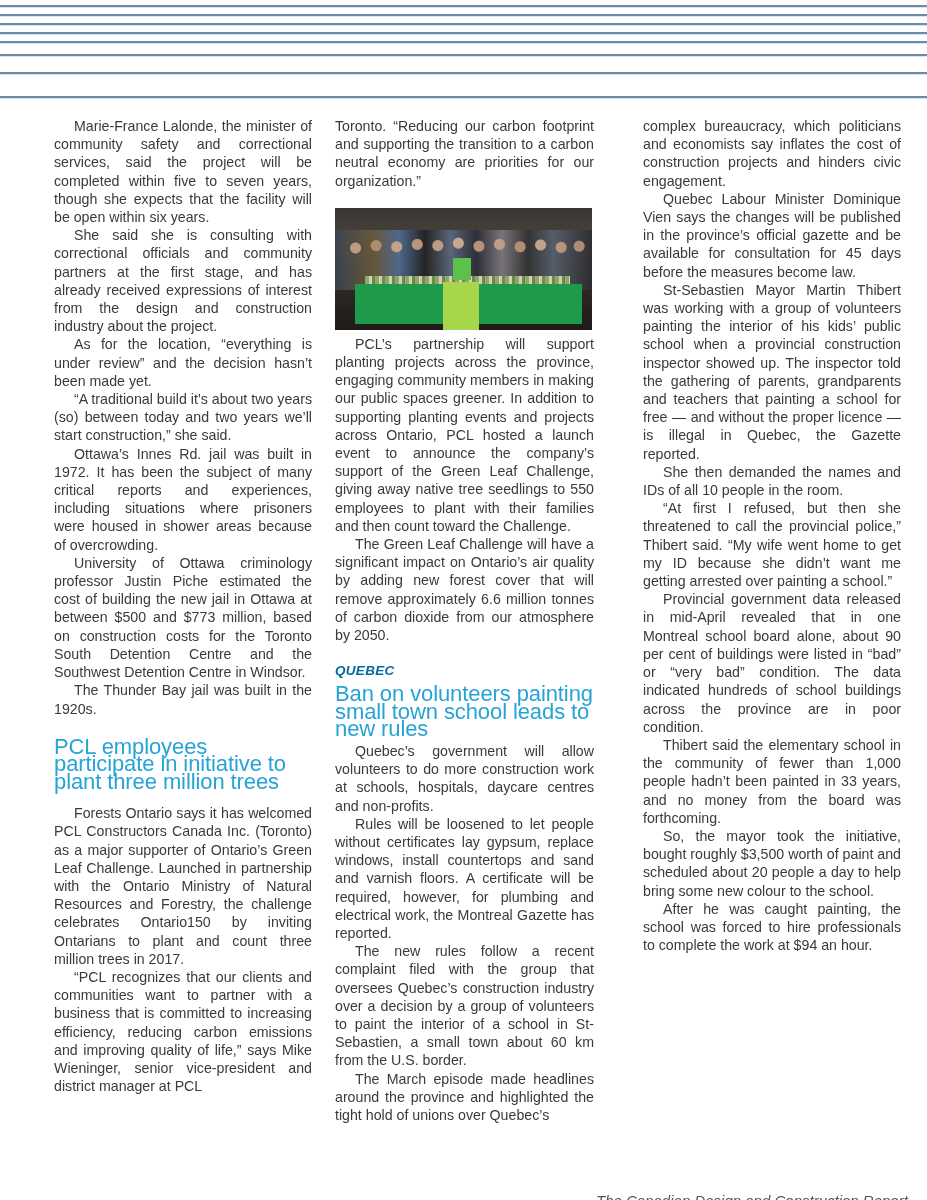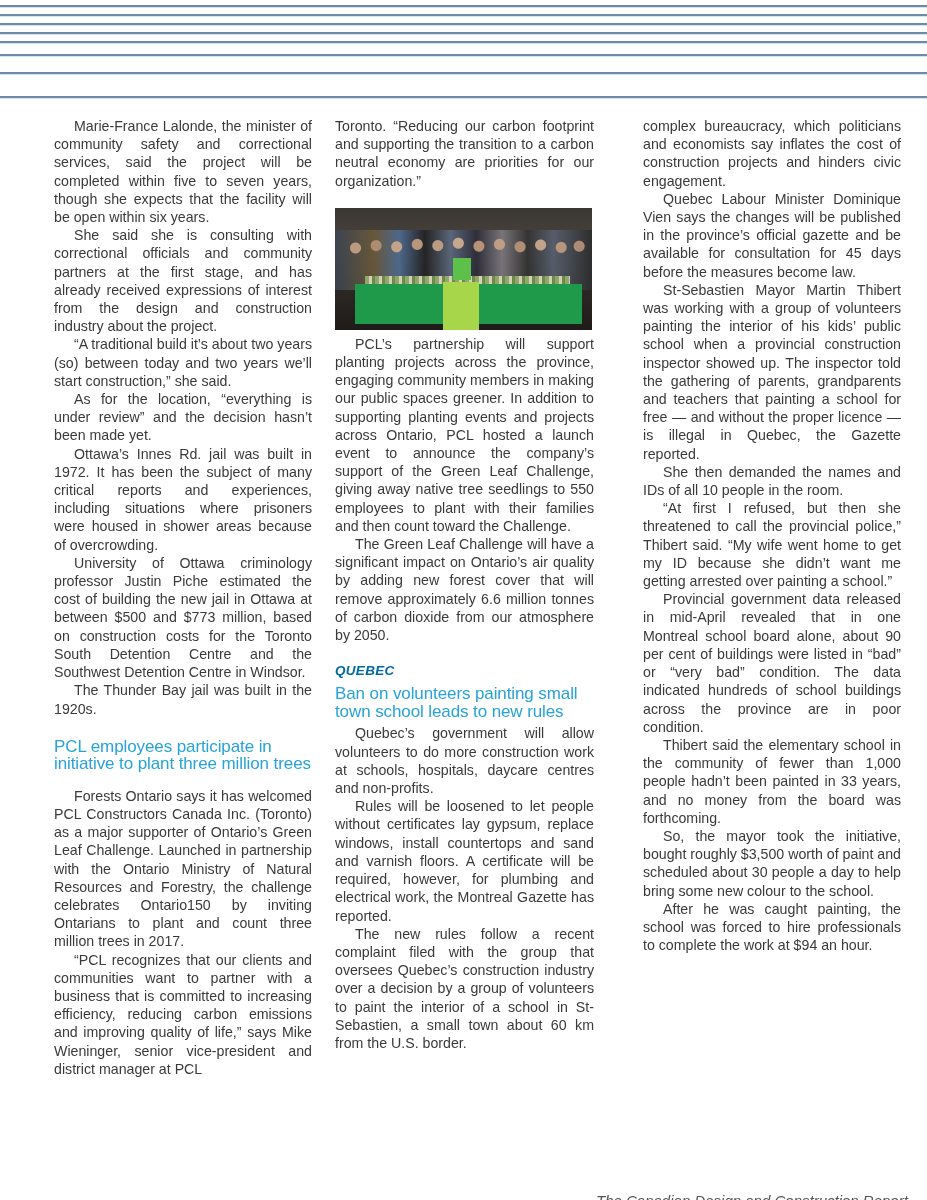--- a/index.html
+++ b/index.html
@@ -25,21 +25,21 @@
       text-align: justify;
       hyphens: none;
     }
     #col1 { left: 54px; }
     #col2 { left: 335px; width: 259px; }
     #col3 { left: 643px; width: 258px; }
     .col p { margin: 0; text-indent: 20px; }
     .col p.noindent { text-indent: 0; }
     .headline {
       color: #27a3d6;
-      font-size: 17px;
+      font-size: 22px;
       line-height: 17.5px;
       margin: 0;
       font-weight: normal;
       text-align: left;
       letter-spacing: -0.1px;
     }
     .kicker {
       color: #0369a1;
       font-weight: bold;
       font-size: 13.5px;
@@ -108,22 +108,22 @@
   <div class="rule" style="top:32px"></div>
   <div class="rule" style="top:41px"></div>
   <div class="rule" style="top:54px"></div>
   <div class="rule" style="top:72px"></div>
   <div class="rule" style="top:96px"></div>
 </div>
 
 <div class="col" id="col1">
   <p>Marie-France Lalonde, the minister of community safety and correctional services, said the project will be completed within five to seven years, though she expects that the facility will be open within six years.</p>
   <p>She said she is consulting with correctional officials and community partners at the first stage, and has already received expressions of interest from the design and construction industry about the project.</p>
+  <p>As for the location, “everything is under review” and the decision hasn’t been made yet.</p>
   <p>“A traditional build it’s about two years (so) between today and two years we’ll start construction,” she said.</p>
-  <p>As for the location, “everything is under review” and the decision hasn’t been made yet.</p>
   <p>Ottawa’s Innes Rd. jail was built in 1972. It has been the subject of many critical reports and experiences, including situations where prisoners were housed in shower areas because of overcrowding.</p>
   <p>University of Ottawa criminology professor Justin Piche estimated the cost of building the new jail in Ottawa at between $500 and $773 million, based on construction costs for the Toronto South Detention Centre and the Southwest Detention Centre in Windsor.</p>
   <p>The Thunder Bay jail was built in the 1920s.</p>
   <h2 class="headline" style="margin-top:20px;margin-bottom:14px;">PCL employees participate in initiative to plant three million trees</h2>
   <p>Forests Ontario says it has welcomed PCL Constructors Canada Inc. (Toronto) as a major supporter of Ontario’s Green Leaf Challenge. Launched in partnership with the Ontario Ministry of Natural Resources and Forestry, the challenge celebrates Ontario150 by inviting Ontarians to plant and count three million trees in 2017.</p>
   <p>“PCL recognizes that our clients and communities want to partner with a business that is committed to increasing efficiency, reducing carbon emissions and improving quality of life,” says Mike Wieninger, senior vice-president and district manager at PCL</p>
 </div>
 
 <div class="col" id="col2">
   <p class="noindent">Toronto. “Reducing our carbon footprint and supporting the transition to a carbon neutral economy are priorities for our organization.”</p>
@@ -134,31 +134,32 @@
     <div class="box"></div>
     <div class="banner"></div>
   </div>
   <p>PCL’s partnership will support planting projects across the province, engaging community members in making our public spaces greener. In addition to supporting planting events and projects across Ontario, PCL hosted a launch event to announce the company’s support of the Green Leaf Challenge, giving away native tree seedlings to 550 employees to plant with their families and then count toward the Challenge.</p>
   <p>The Green Leaf Challenge will have a significant impact on Ontario’s air quality by adding new forest cover that will remove approximately 6.6 million tonnes of carbon dioxide from our atmosphere by 2050.</p>
   <div class="kicker" style="margin-top:18px;">QUEBEC</div>
   <h2 class="headline" style="margin-bottom:4px;">Ban on volunteers painting small town school leads to new rules</h2>
   <p>Quebec’s government will allow volunteers to do more construction work at schools, hospitals, daycare centres and non-profits.</p>
   <p>Rules will be loosened to let people without certificates lay gypsum, replace windows, install countertops and sand and varnish floors. A certificate will be required, however, for plumbing and electrical work, the Montreal Gazette has reported.</p>
   <p>The new rules follow a recent complaint filed with the group that oversees Quebec’s construction industry over a decision by a group of volunteers to paint the interior of a school in St-Sebastien, a small town about 60 km from the U.S. border.</p>
+  <p>The March episode made headlines around the province and highlighted the tight hold of unions over Quebec’s</p>
 </div>
 
 <div class="col" id="col3">
   <p class="noindent">complex bureaucracy, which politicians and economists say inflates the cost of construction projects and hinders civic engagement.</p>
   <p>Quebec Labour Minister Dominique Vien says the changes will be published in the province’s official gazette and be available for consultation for 45 days before the measures become law.</p>
   <p>St-Sebastien Mayor Martin Thibert was working with a group of volunteers painting the interior of his kids’ public school when a provincial construction inspector showed up. The inspector told the gathering of parents, grandparents and teachers that painting a school for free — and without the proper licence — is illegal in Quebec, the Gazette reported.</p>
   <p>She then demanded the names and IDs of all 10 people in the room.</p>
   <p>“At first I refused, but then she threatened to call the provincial police,” Thibert said. “My wife went home to get my ID because she didn’t want me getting arrested over painting a school.”</p>
   <p>Provincial government data released in mid-April revealed that in one Montreal school board alone, about 90 per cent of buildings were listed in “bad” or “very bad” condition. The data indicated hundreds of school buildings across the province are in poor condition.</p>
   <p>Thibert said the elementary school in the community of fewer than 1,000 people hadn’t been painted in 33 years, and no money from the board was forthcoming.</p>
-  <p>So, the mayor took the initiative, bought roughly $3,500 worth of paint and scheduled about 30 people a day to help bring some new colour to the school.</p>
+  <p>So, the mayor took the initiative, bought roughly $3,500 worth of paint and scheduled about 20 people a day to help bring some new colour to the school.</p>
   <p>After he was caught painting, the school was forced to hire professionals to complete the work at $94 an hour.</p>
 </div>
 
 <div class="footer">
   <span class="pub">The Canadian Design and Construction Report</span>
   <span>—</span>
   <span>June 2017</span>
   <span>•</span>
   <span>39</span>
 </div>

